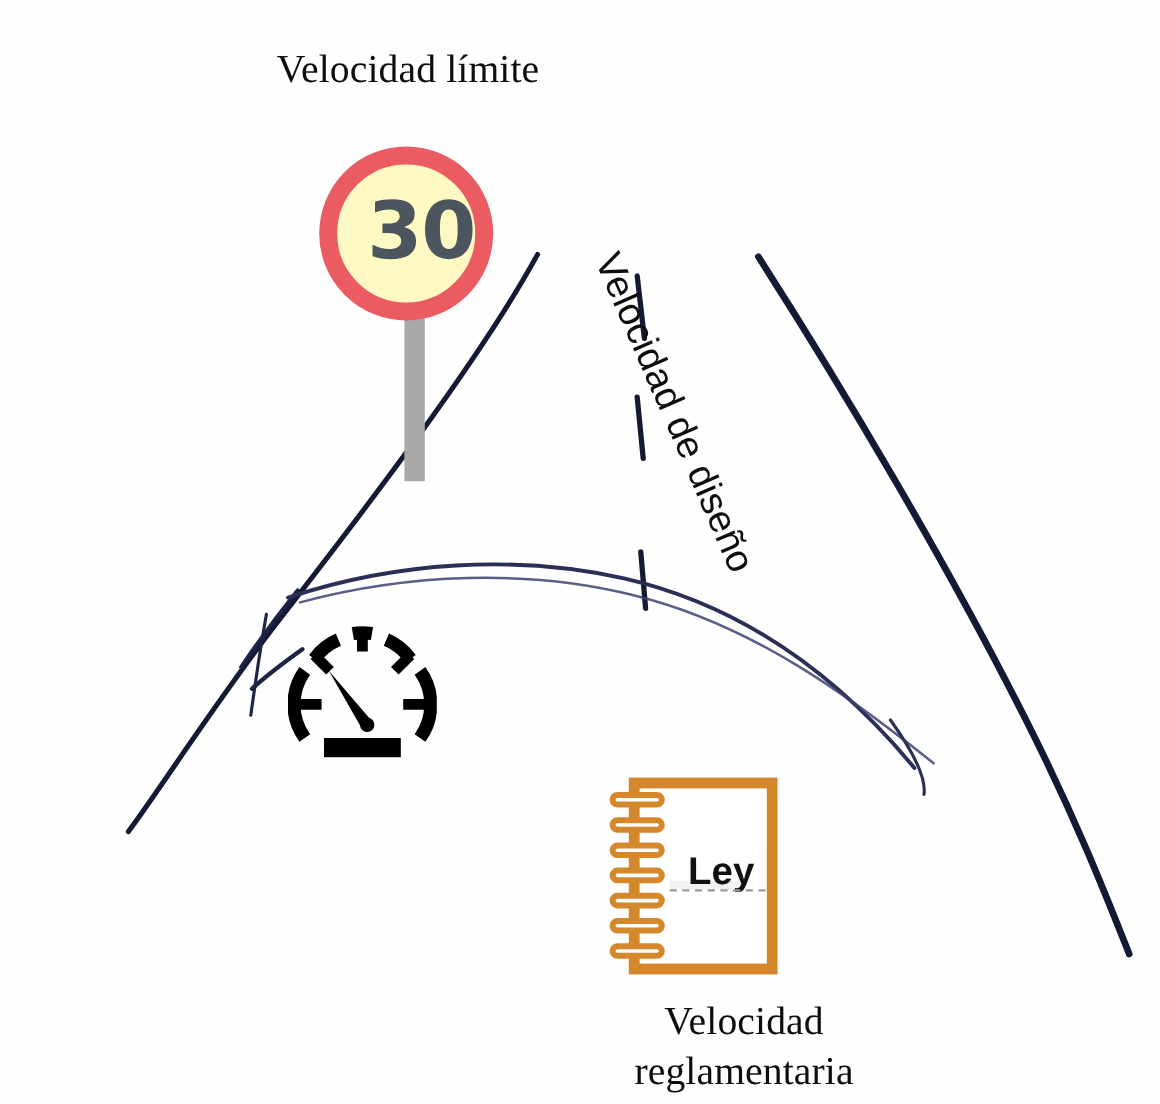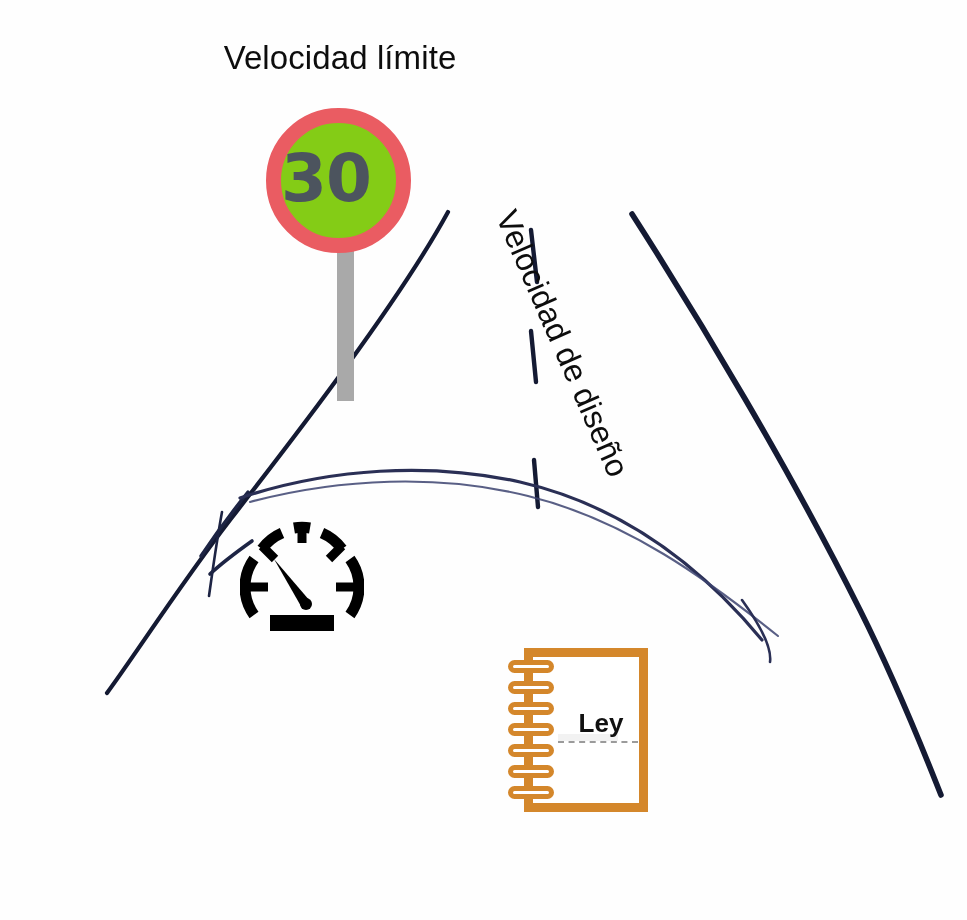--- a/index.html
+++ b/index.html
@@ -28,20 +28,21 @@
 
   
   .label {
     position: absolute;
     color: #0d0d0d;
     font-size: 33px;
     line-height: 1.24;
     text-align: center;
     white-space: pre-line;
     letter-spacing: 0.1px;
+    font-family: Liberation Serif, serif;
   }
   #label-limite {
     left: 175px;
     top: 38px;
     width: 330px;
   }
   #label-operacion {
     left: 150px;
     top: 648px;
     width: 300px;
@@ -82,30 +83,30 @@
     position: absolute;
     left: 71px;
     top: 120px;
     width: 17px;
     height: 175px;
     background: #a9a9a9;
   }
   #sign-disc {
     position: absolute;
     left: 0;
-    top: 2px;
+    top: 16px;
     width: 145px;
     height: 145px;
     border-radius: 50%;
-    background: #84cc16;
+    background: #fef9c3;
     border: 15px solid #ea5c62;
     box-sizing: border-box;
     display: flex;
     align-items: center;
-    justify-content: flex-start;
+    justify-content: flex-end;
   }
   #sign-number {
     font-family: "DejaVu Sans", sans-serif;
     font-size: 66px;
     font-weight: 700;
     color: #4c545e;
     letter-spacing: -1px;
     line-height: 1;
     margin-top: -3px;
   }
@@ -146,21 +147,21 @@
     border-radius: 7px;
     box-sizing: border-box;
     background: #ffffff;
   }
   #notebook-ley {
     position: absolute;
     left: 52px;
     top: 60px;
     width: 82px;
     text-align: center;
-    font-size: 26px;
+    font-size: 32px;
     font-weight: 700;
     color: #111111;
     font-family: "Liberation Sans", sans-serif;
   }
   #notebook-rule {
     position: absolute;
     left: 50px;
     top: 93px;
     width: 80px;
     border-bottom: 2px dashed #9b9b9b;
@@ -244,14 +245,16 @@
     <div id="notebook-rule"></div>
     <div class="spiral-ring" style="top:12px"></div>
     <div class="spiral-ring" style="top:33px"></div>
     <div class="spiral-ring" style="top:54px"></div>
     <div class="spiral-ring" style="top:75px"></div>
     <div class="spiral-ring" style="top:96px"></div>
     <div class="spiral-ring" style="top:117px"></div>
     <div class="spiral-ring" style="top:138px"></div>
   </div>
 
+  <div class="label" id="label-reglamentaria">Velocidad
+reglamentaria</div>
 
 </div>
 
 </body></html>

